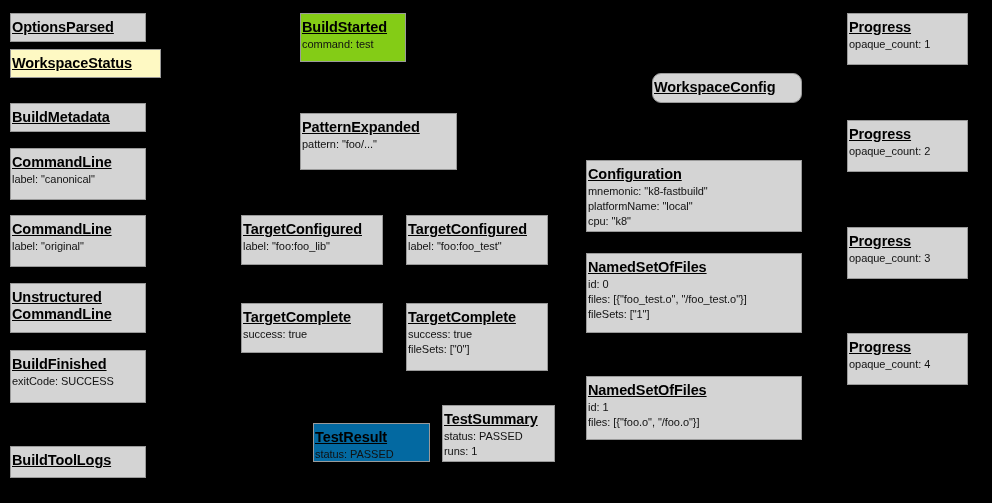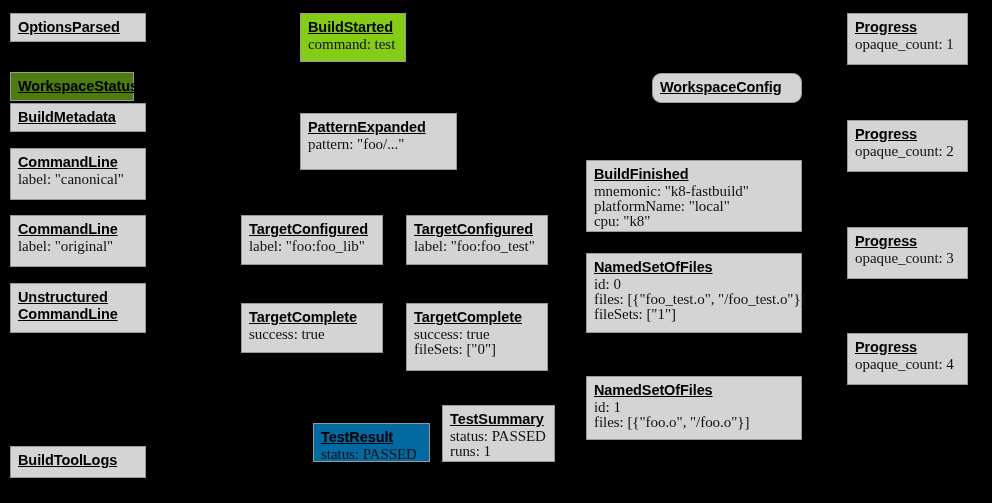--- a/index.html
+++ b/index.html
@@ -14,61 +14,63 @@
     height: 503px;
     background: #000000;
     overflow: hidden;
     font-family: "Liberation Sans", sans-serif;
   }
   .node {
     position: absolute;
     box-sizing: border-box;
     background: #d4d4d4;
     border: 1px solid #9a9a9a;
-    padding: 5px 6px 4px 7px;
+    padding: 5px 6px 4px 1px;
     line-height: 15px;
   }
   .node-title {
     font-size: 14.5px;
     font-weight: bold;
     color: #000000;
     text-decoration: underline;
     display: inline-block;
     line-height: 17px;
     white-space: pre-line;
     letter-spacing: -0.1px;
   }
   .node-fields {
     margin-top: 1px;
   }
   .node-field {
-    font-size: 15px;
+    font-size: 11px;
     font-weight: normal;
     color: #111111;
     line-height: 15px;
     white-space: nowrap;
     letter-spacing: -0.05px;
-    font-family: Liberation Serif, serif;
   }
 </style>
 </head>
 <body>
 
 <div id="canvas" style="width: 992px; height: 503px; background: rgb(0, 0, 0);">
     <div class="node" style="left: 10px; top: 13px; width: 136px; height: 29px; background: rgb(212, 212, 212); border-color: rgb(154, 154, 154);"><div class="node-title">OptionsParsed</div></div>
-    <div class="node" style="left: 10px; top: 72px; width: 124px; height: 29px; background: #4d7c0f; border-color: rgb(154, 154, 154);"><div class="node-title">WorkspaceStatus</div></div>
+    <div class="node" style="left: 10px; top: 49px; width: 151px; height: 29px; background: #fef9c3; border-color: rgb(154, 154, 154);"><div class="node-title">WorkspaceStatus</div></div>
     <div class="node" style="left: 10px; top: 103px; width: 136px; height: 29px; background: rgb(212, 212, 212); border-color: rgb(154, 154, 154);"><div class="node-title">BuildMetadata</div></div>
     <div class="node" style="left: 10px; top: 148px; width: 136px; height: 52px; background: rgb(212, 212, 212); border-color: rgb(154, 154, 154);"><div class="node-title">CommandLine</div><div class="node-fields">
         <div class="node-field">label: "canonical"</div>
       </div></div>
     <div class="node" style="left: 10px; top: 215px; width: 136px; height: 52px; background: rgb(212, 212, 212); border-color: rgb(154, 154, 154);"><div class="node-title">CommandLine</div><div class="node-fields">
         <div class="node-field">label: "original"</div>
       </div></div>
     <div class="node" style="left: 10px; top: 283px; width: 136px; height: 50px; background: rgb(212, 212, 212); border-color: rgb(154, 154, 154);"><div class="node-title">Unstructured
 CommandLine</div></div>
+    <div class="node" style="left: 10px; top: 350px; width: 136px; height: 53px; background: rgb(212, 212, 212); border-color: rgb(154, 154, 154);"><div class="node-title">BuildFinished</div><div class="node-fields">
+        <div class="node-field">exitCode: SUCCESS</div>
+      </div></div>
     <div class="node" style="left: 10px; top: 446px; width: 136px; height: 32px; background: rgb(212, 212, 212); border-color: rgb(154, 154, 154);"><div class="node-title">BuildToolLogs</div></div>
     <div class="node" style="left: 300px; top: 13px; width: 106px; height: 49px; background: #84cc16; border-color: rgb(154, 154, 154);"><div class="node-title">BuildStarted</div><div class="node-fields">
         <div class="node-field">command: test</div>
       </div></div>
     <div class="node" style="left: 300px; top: 113px; width: 157px; height: 57px; background: rgb(212, 212, 212); border-color: rgb(154, 154, 154);"><div class="node-title">PatternExpanded</div><div class="node-fields">
         <div class="node-field">pattern: "foo/..."</div>
       </div></div>
     <div class="node" style="left: 241px; top: 215px; width: 142px; height: 50px; background: rgb(212, 212, 212); border-color: rgb(154, 154, 154);"><div class="node-title">TargetConfigured</div><div class="node-fields">
         <div class="node-field">label: "foo:foo_lib"</div>
       </div></div>
@@ -83,21 +85,21 @@
         <div class="node-field">fileSets: ["0"]</div>
       </div></div>
     <div class="node" style="left: 313px; top: 423px; width: 117px; height: 39px; background: #0369a1; border-color: rgb(154, 154, 154);"><div class="node-title">TestResult</div><div class="node-fields">
         <div class="node-field">status: PASSED</div>
       </div></div>
     <div class="node" style="left: 442px; top: 405px; width: 113px; height: 57px; background: rgb(212, 212, 212); border-color: rgb(154, 154, 154);"><div class="node-title">TestSummary</div><div class="node-fields">
         <div class="node-field">status: PASSED</div>
         <div class="node-field">runs: 1</div>
       </div></div>
     <div class="node" style="left: 652px; top: 73px; width: 150px; height: 30px; background: rgb(212, 212, 212); border-color: rgb(154, 154, 154); border-radius: 9px;"><div class="node-title">WorkspaceConfig</div></div>
-    <div class="node" style="left: 586px; top: 160px; width: 216px; height: 72px; background: rgb(212, 212, 212); border-color: rgb(154, 154, 154);"><div class="node-title">BuildFinished</div><div class="node-fields">
+    <div class="node" style="left: 586px; top: 160px; width: 216px; height: 72px; background: rgb(212, 212, 212); border-color: rgb(154, 154, 154);"><div class="node-title">Configuration</div><div class="node-fields">
         <div class="node-field">mnemonic: "k8-fastbuild"</div>
         <div class="node-field">platformName: "local"</div>
         <div class="node-field">cpu: "k8"</div>
       </div></div>
     <div class="node" style="left: 586px; top: 253px; width: 216px; height: 80px; background: rgb(212, 212, 212); border-color: rgb(154, 154, 154);"><div class="node-title">NamedSetOfFiles</div><div class="node-fields">
         <div class="node-field">id: 0</div>
         <div class="node-field">files: [{"foo_test.o", "/foo_test.o"}]</div>
         <div class="node-field">fileSets: ["1"]</div>
       </div></div>
     <div class="node" style="left: 586px; top: 376px; width: 216px; height: 64px; background: rgb(212, 212, 212); border-color: rgb(154, 154, 154);"><div class="node-title">NamedSetOfFiles</div><div class="node-fields">

